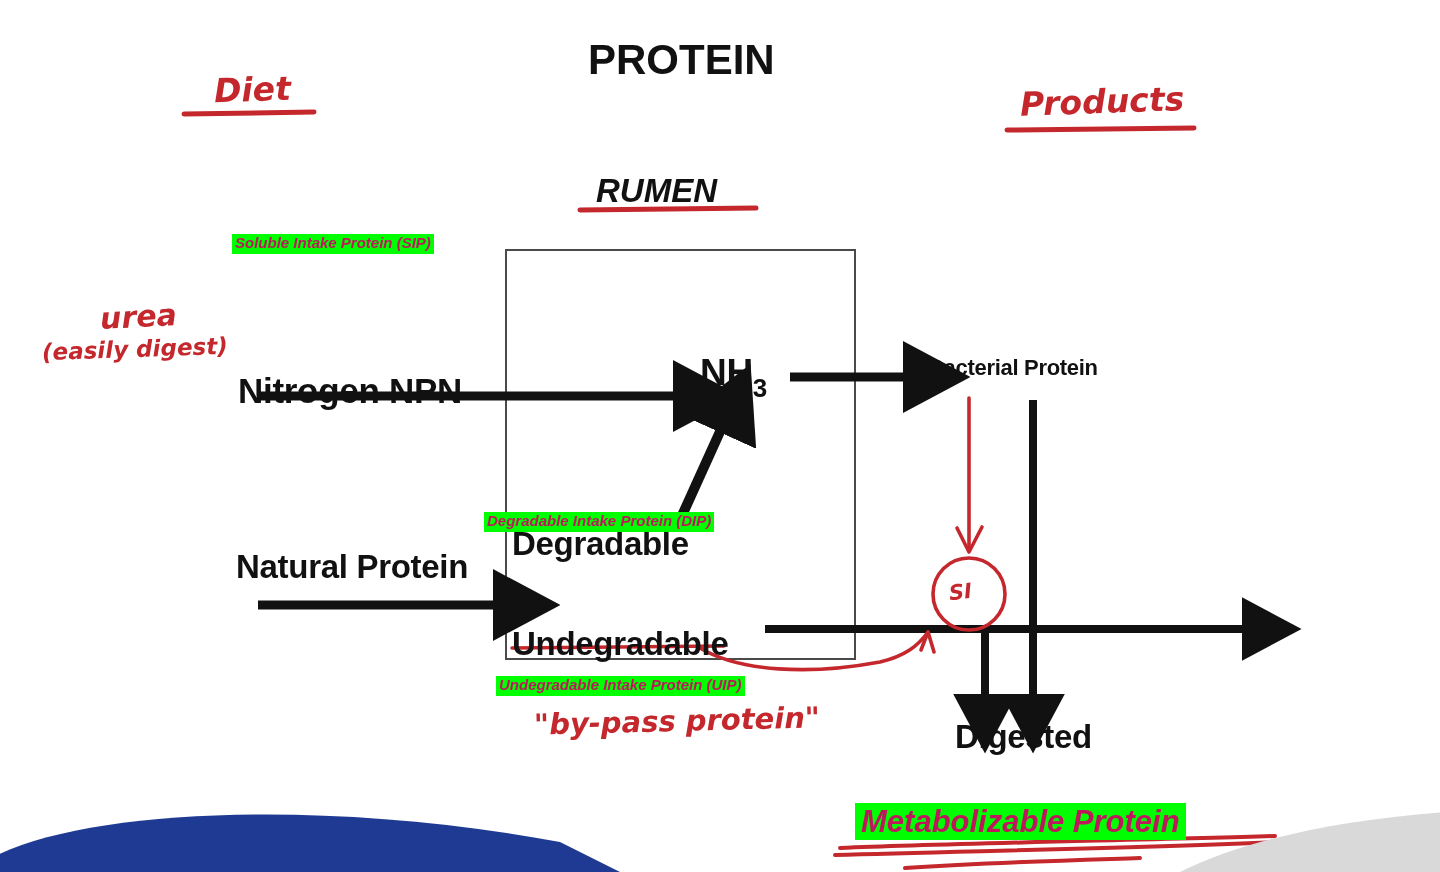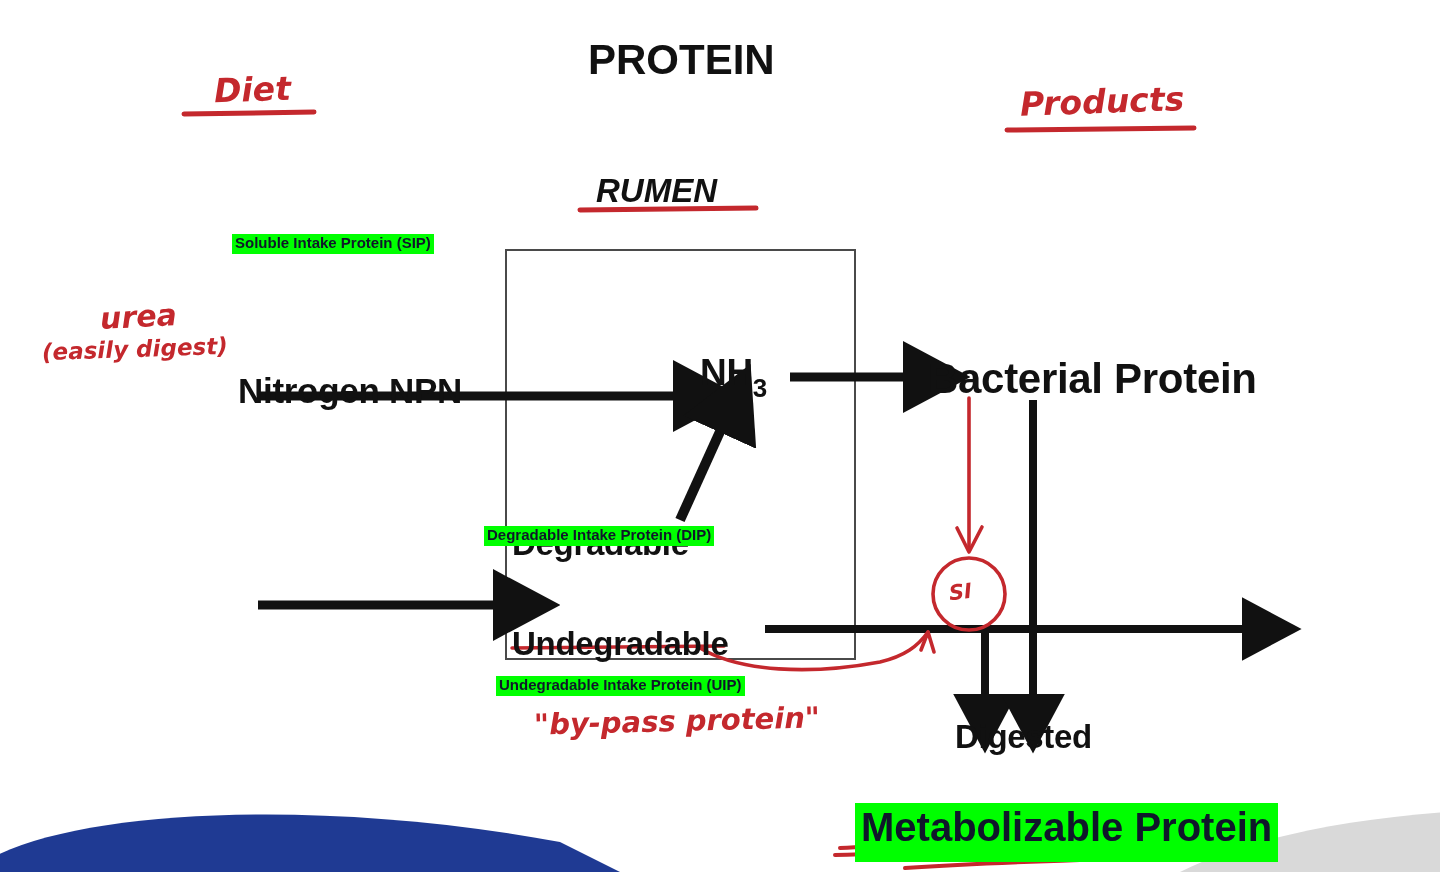--- a/index.html
+++ b/index.html
@@ -24,40 +24,41 @@
     letter-spacing:-0.3px;
   }
 
   .title-protein{font-size:42px;left:588px;top:36px;letter-spacing:0px;}
   .title-rumen{font-size:33px;left:596px;top:172px;font-style:italic;letter-spacing:0px;}
 
   .lbl-npn-1{font-size:35px;left:238px;top:282px;}
   .lbl-npn-2{font-size:35px;left:238px;top:332px;margin-top:39px;}
   .lbl-nh3{font-size:37px;left:700px;top:352px;}
   .lbl-nh3 sub{font-size:26px;vertical-align:-12px;}
-  .lbl-bact{font-size:42px;left:928px;top:355px;}
+  .lbl-bact{font-size:22px;left:928px;top:355px;}
   .lbl-natural{font-size:33px;left:236px;top:548px;}
   .lbl-degradable{font-size:33px;left:512px;top:525px;}
   .lbl-undegradable{font-size:33px;left:512px;top:625px;}
   .lbl-excreted{font-size:33px;left:1113px;top:668px;}
   .lbl-digested{font-size:33px;left:955px;top:718px;}
 
   
   .hl{
     background:#00ff00;
-    color:#0f172a;
+    color:#be185d;
     font-family:"Liberation Sans", sans-serif;
     font-weight:bold;
     padding:1px 3px 2px 3px;
     line-height:1.12;
+    font-style:italic;
   }
   .hl-sip{font-size:15px;left:232px;top:234px;}
-  .hl-dip{font-size:15px;left:484px;top:526px;}
+  .hl-dip{font-size:15px;left:484px;top:512px;}
   .hl-uip{font-size:15px;left:496px;top:676px;text-align:right;}
-  .hl-mp{font-size:40px;left:855px;top:803px;padding:2px 6px 12px 6px;}
+  .hl-mp{font-size:31px;left:855px;top:803px;padding:2px 6px 0 6px;}
 
   
   .ink{
     color:#c4282d;
     font-family:"DejaVu Sans", sans-serif;
     font-style:italic;
     font-weight:bold;
     white-space:nowrap;
   }
   .ink-diet{font-size:33px;left:214px;top:70px;transform:rotate(-2deg);}
@@ -137,20 +138,21 @@
   <div class="abs ink ink-urea">urea</div>
   <div class="abs ink ink-easily">(easily digest)</div>
   <div class="abs ink ink-bypass">"by-pass protein"</div>
   <div class="abs ink ink-si">SI</div>
 
   <div class="abs printed lbl-npn-2">Nitrogen NPN</div>
 
   <div class="abs printed lbl-nh3"><span>NH</span><sub>3</sub></div>
 
   <div class="abs printed lbl-bact">Bacterial Protein</div>
+  <div class="abs printed lbl-natural">Natural Protein</div>
   <div class="abs printed lbl-degradable">Degradable</div>
   <div class="abs printed lbl-undegradable">Undegradable</div>
   <div class="abs printed lbl-digested">Digested</div>
 
   <div class="abs hl hl-sip">Soluble Intake Protein (SIP)</div>
   <div class="abs hl hl-dip">Degradable Intake Protein (DIP)</div>
   <div class="abs hl hl-uip">Undegradable Intake Protein (UIP)</div>
   <div class="abs hl hl-mp">Metabolizable Protein</div>
 
 </div>

